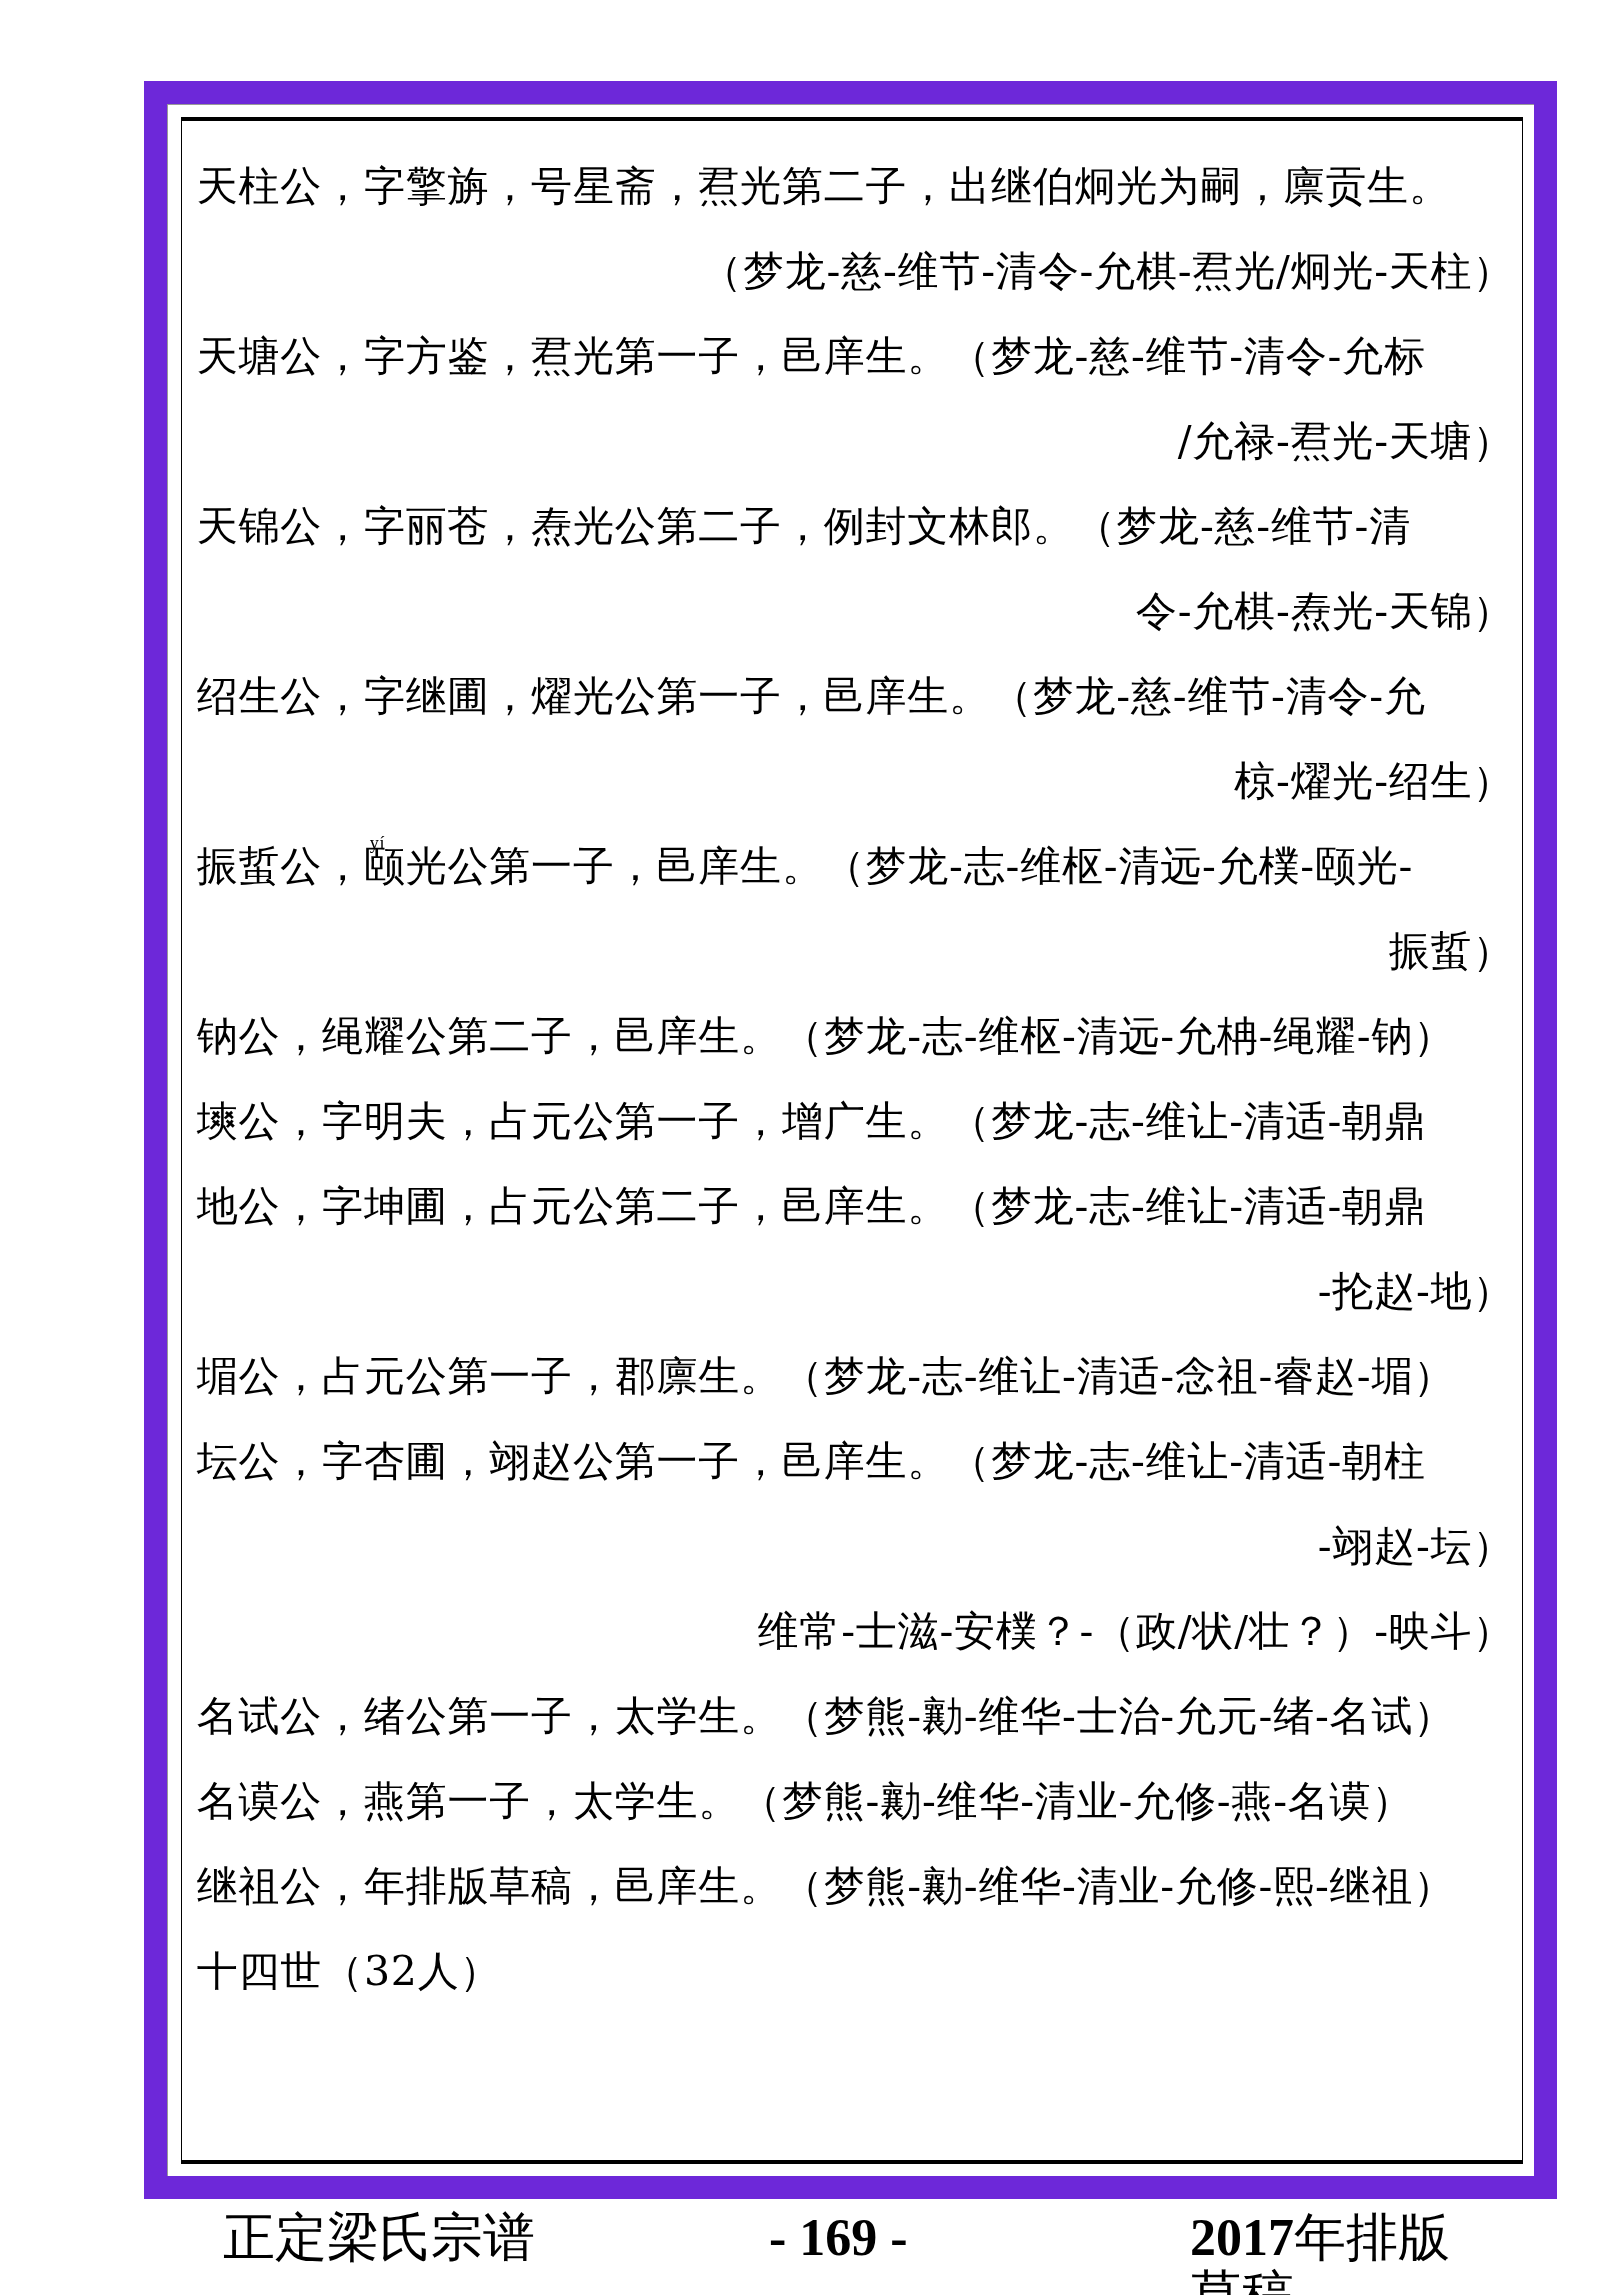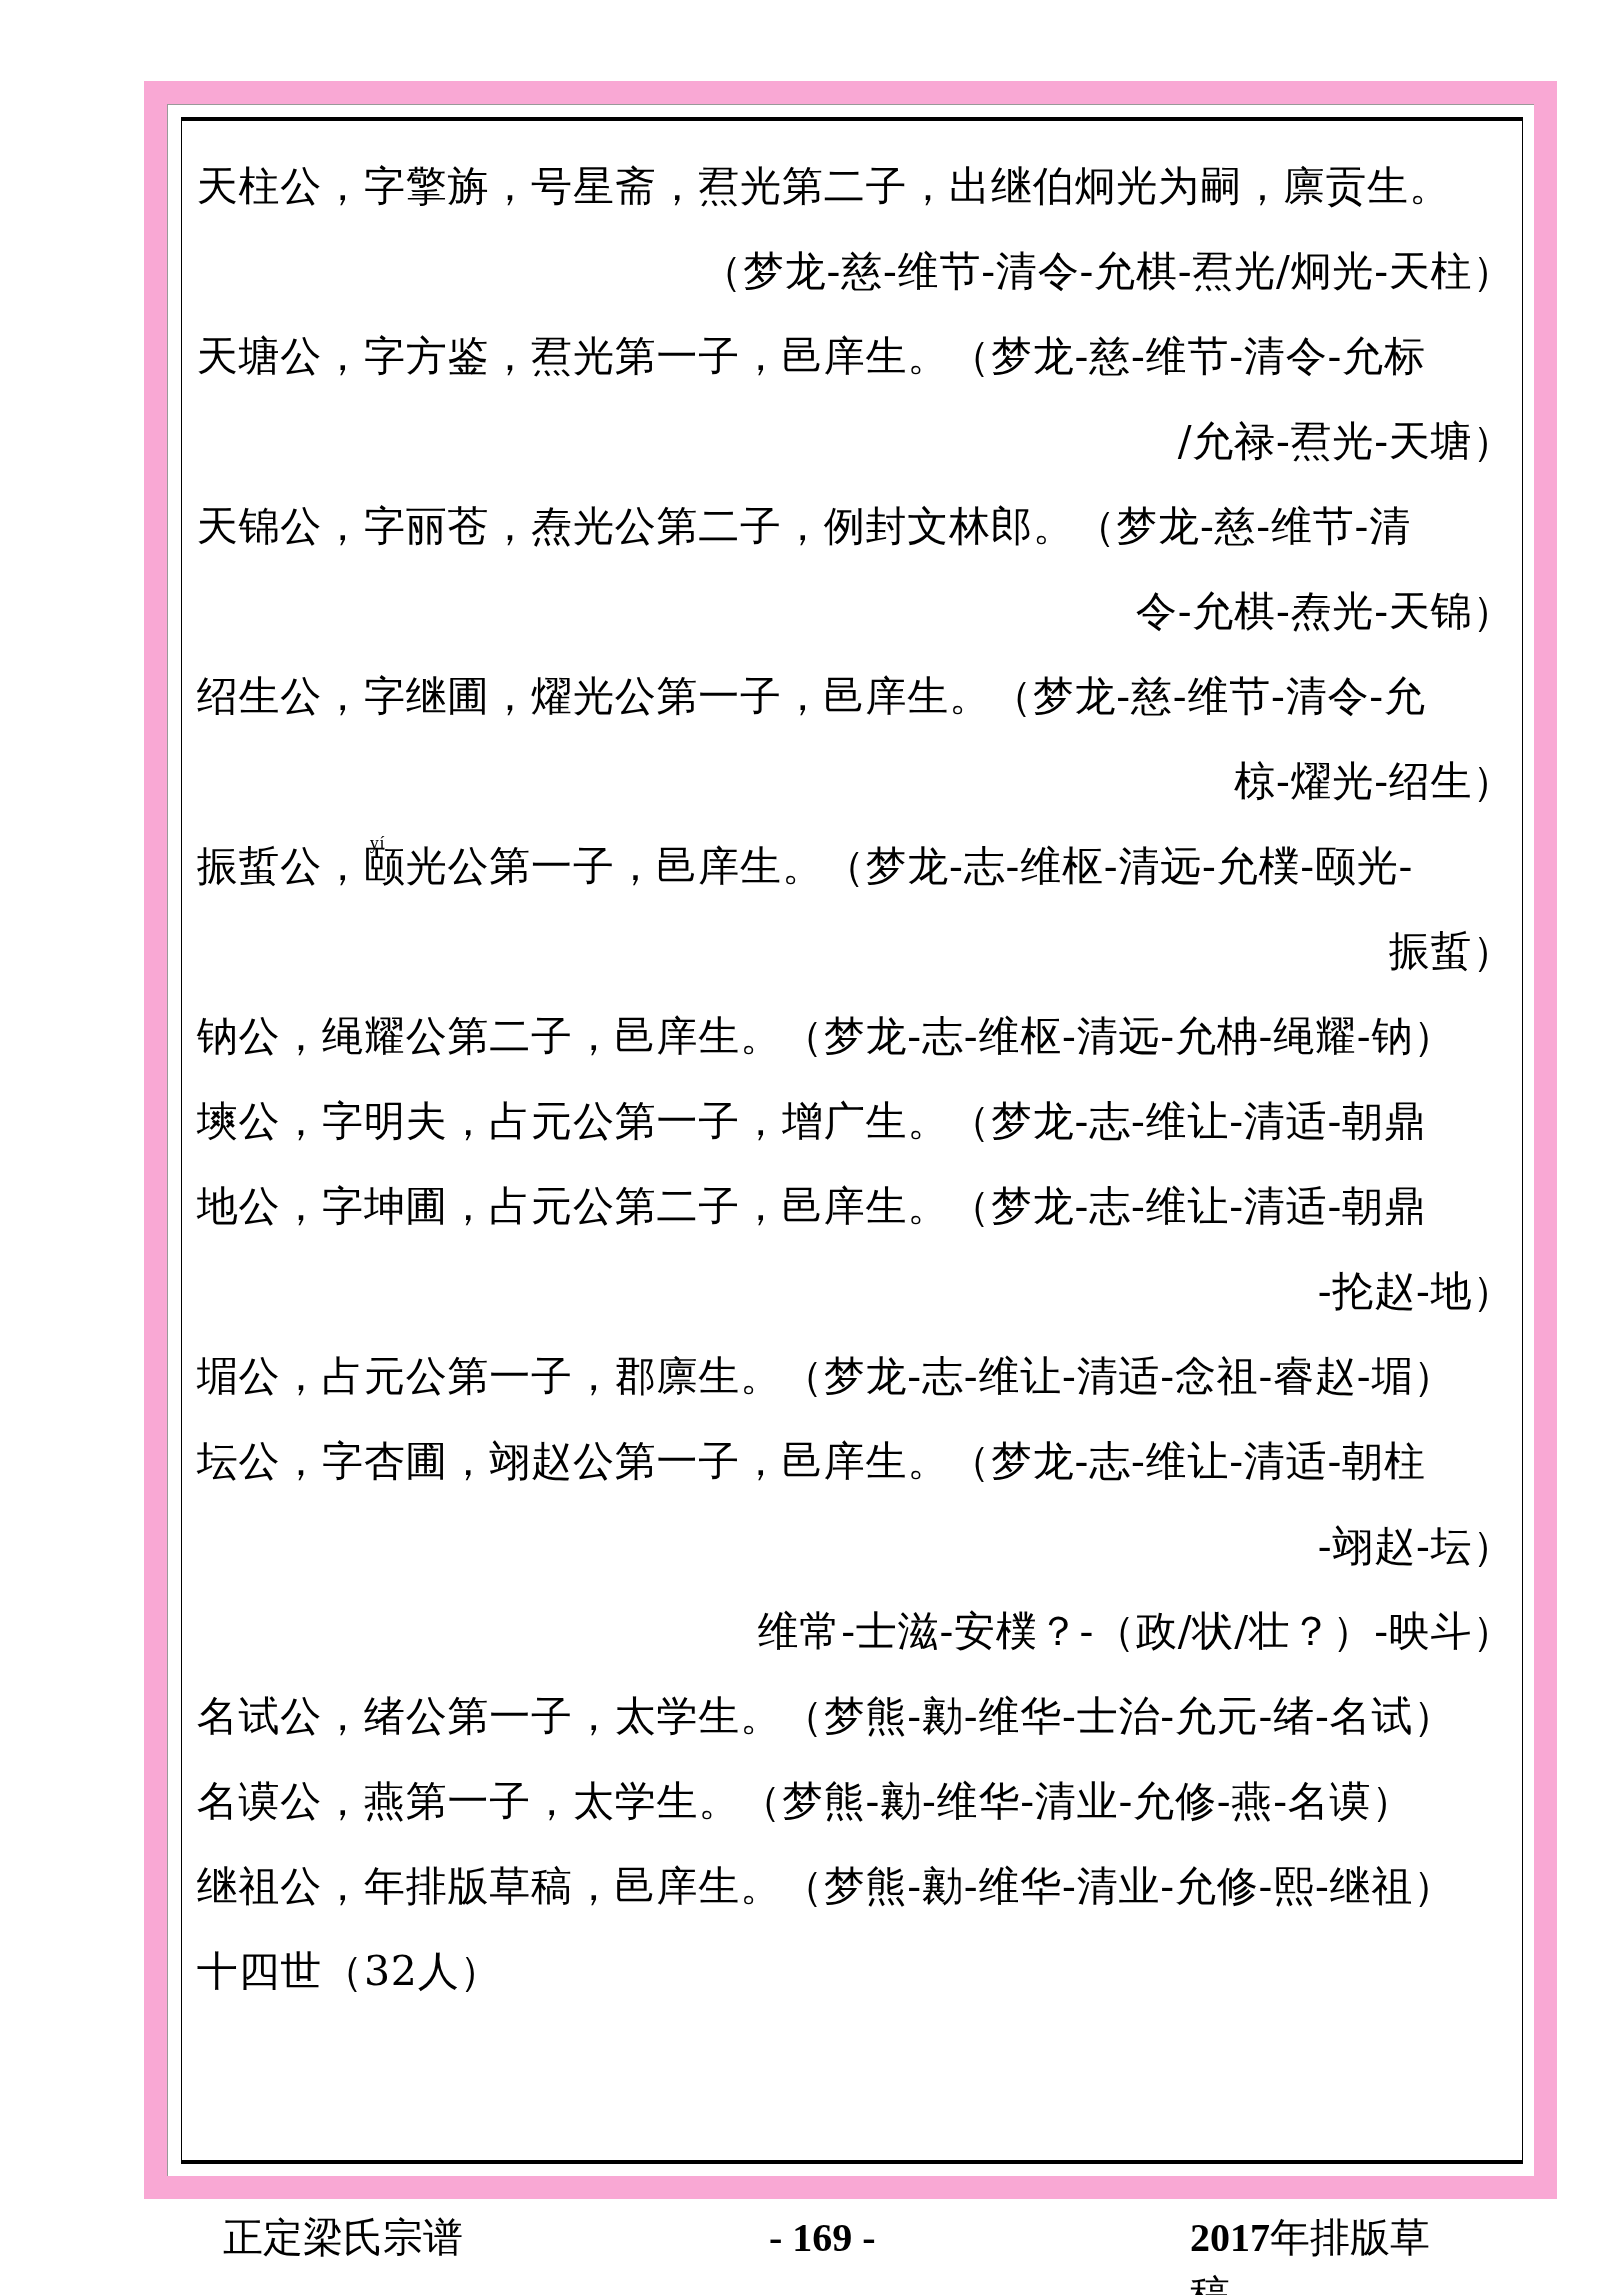--- a/index.html
+++ b/index.html
@@ -1,31 +1,31 @@
 <!DOCTYPE html>
 <html style="font-size:13px"><head>
 <meta charset="utf-8">
 <style>
   html, body { margin: 0; padding: 0; background: #ffffff; }
   body { width: 1623px; height: 2295px; position: relative; overflow: hidden;
          font-family: "DejaVu Serif", "Liberation Serif", serif; color: #000; }
   .outer-frame { position: absolute; left: 144px; top: 81px; width: 1413px; height: 2118px;
-                 background: #f9a8d4; }
+                 background: #6d28d9; }
   .white-band { position: absolute; left: 23px; top: 23px; right: 23px; bottom: 23px;
                 background: #fff; border-top: 1.6px solid #999; border-left: 1.6px solid #999; }
   .inner-border { position: absolute; left: 13px; top: 12.3px; right: 10.6px; bottom: 12.3px;
                   border-left: 1.6px solid #000; border-right: 1.6px solid #000;
                   border-top: 4.1px solid #000; border-bottom: 4.1px solid #000; background: #fff; }
   .content { position: absolute; left: 14.7px; top: 23px; right: 8.2px; }
   .line { font-size: 41px; line-height: 85px; height: 85px; white-space: nowrap;
           letter-spacing: 0.8px; position: relative; }
   .line.indent { padding-left: 88px; text-align: right; }
   .ruby { position: absolute; font-size: 18px; line-height: 18px; font-family: "Liberation Serif", serif; }
   .footer { position: absolute; top: 2209px; left: 0; width: 1451px; height: 57px;
-            font-size: 40px; line-height: 57px; }
+            font-size: 52px; line-height: 57px; }
   .footer .left { position: absolute; left: 223px; }
   .footer .center { position: absolute; left: 769px; font-weight: bold; font-family: Liberation Serif, serif; }
   .footer .right { position: absolute; left: 1190px; }
   .footer .right b { font-family: "Liberation Serif", serif; }
 </style>
 </head>
 <body>
 
 <div class="outer-frame">
   <div class="white-band">

